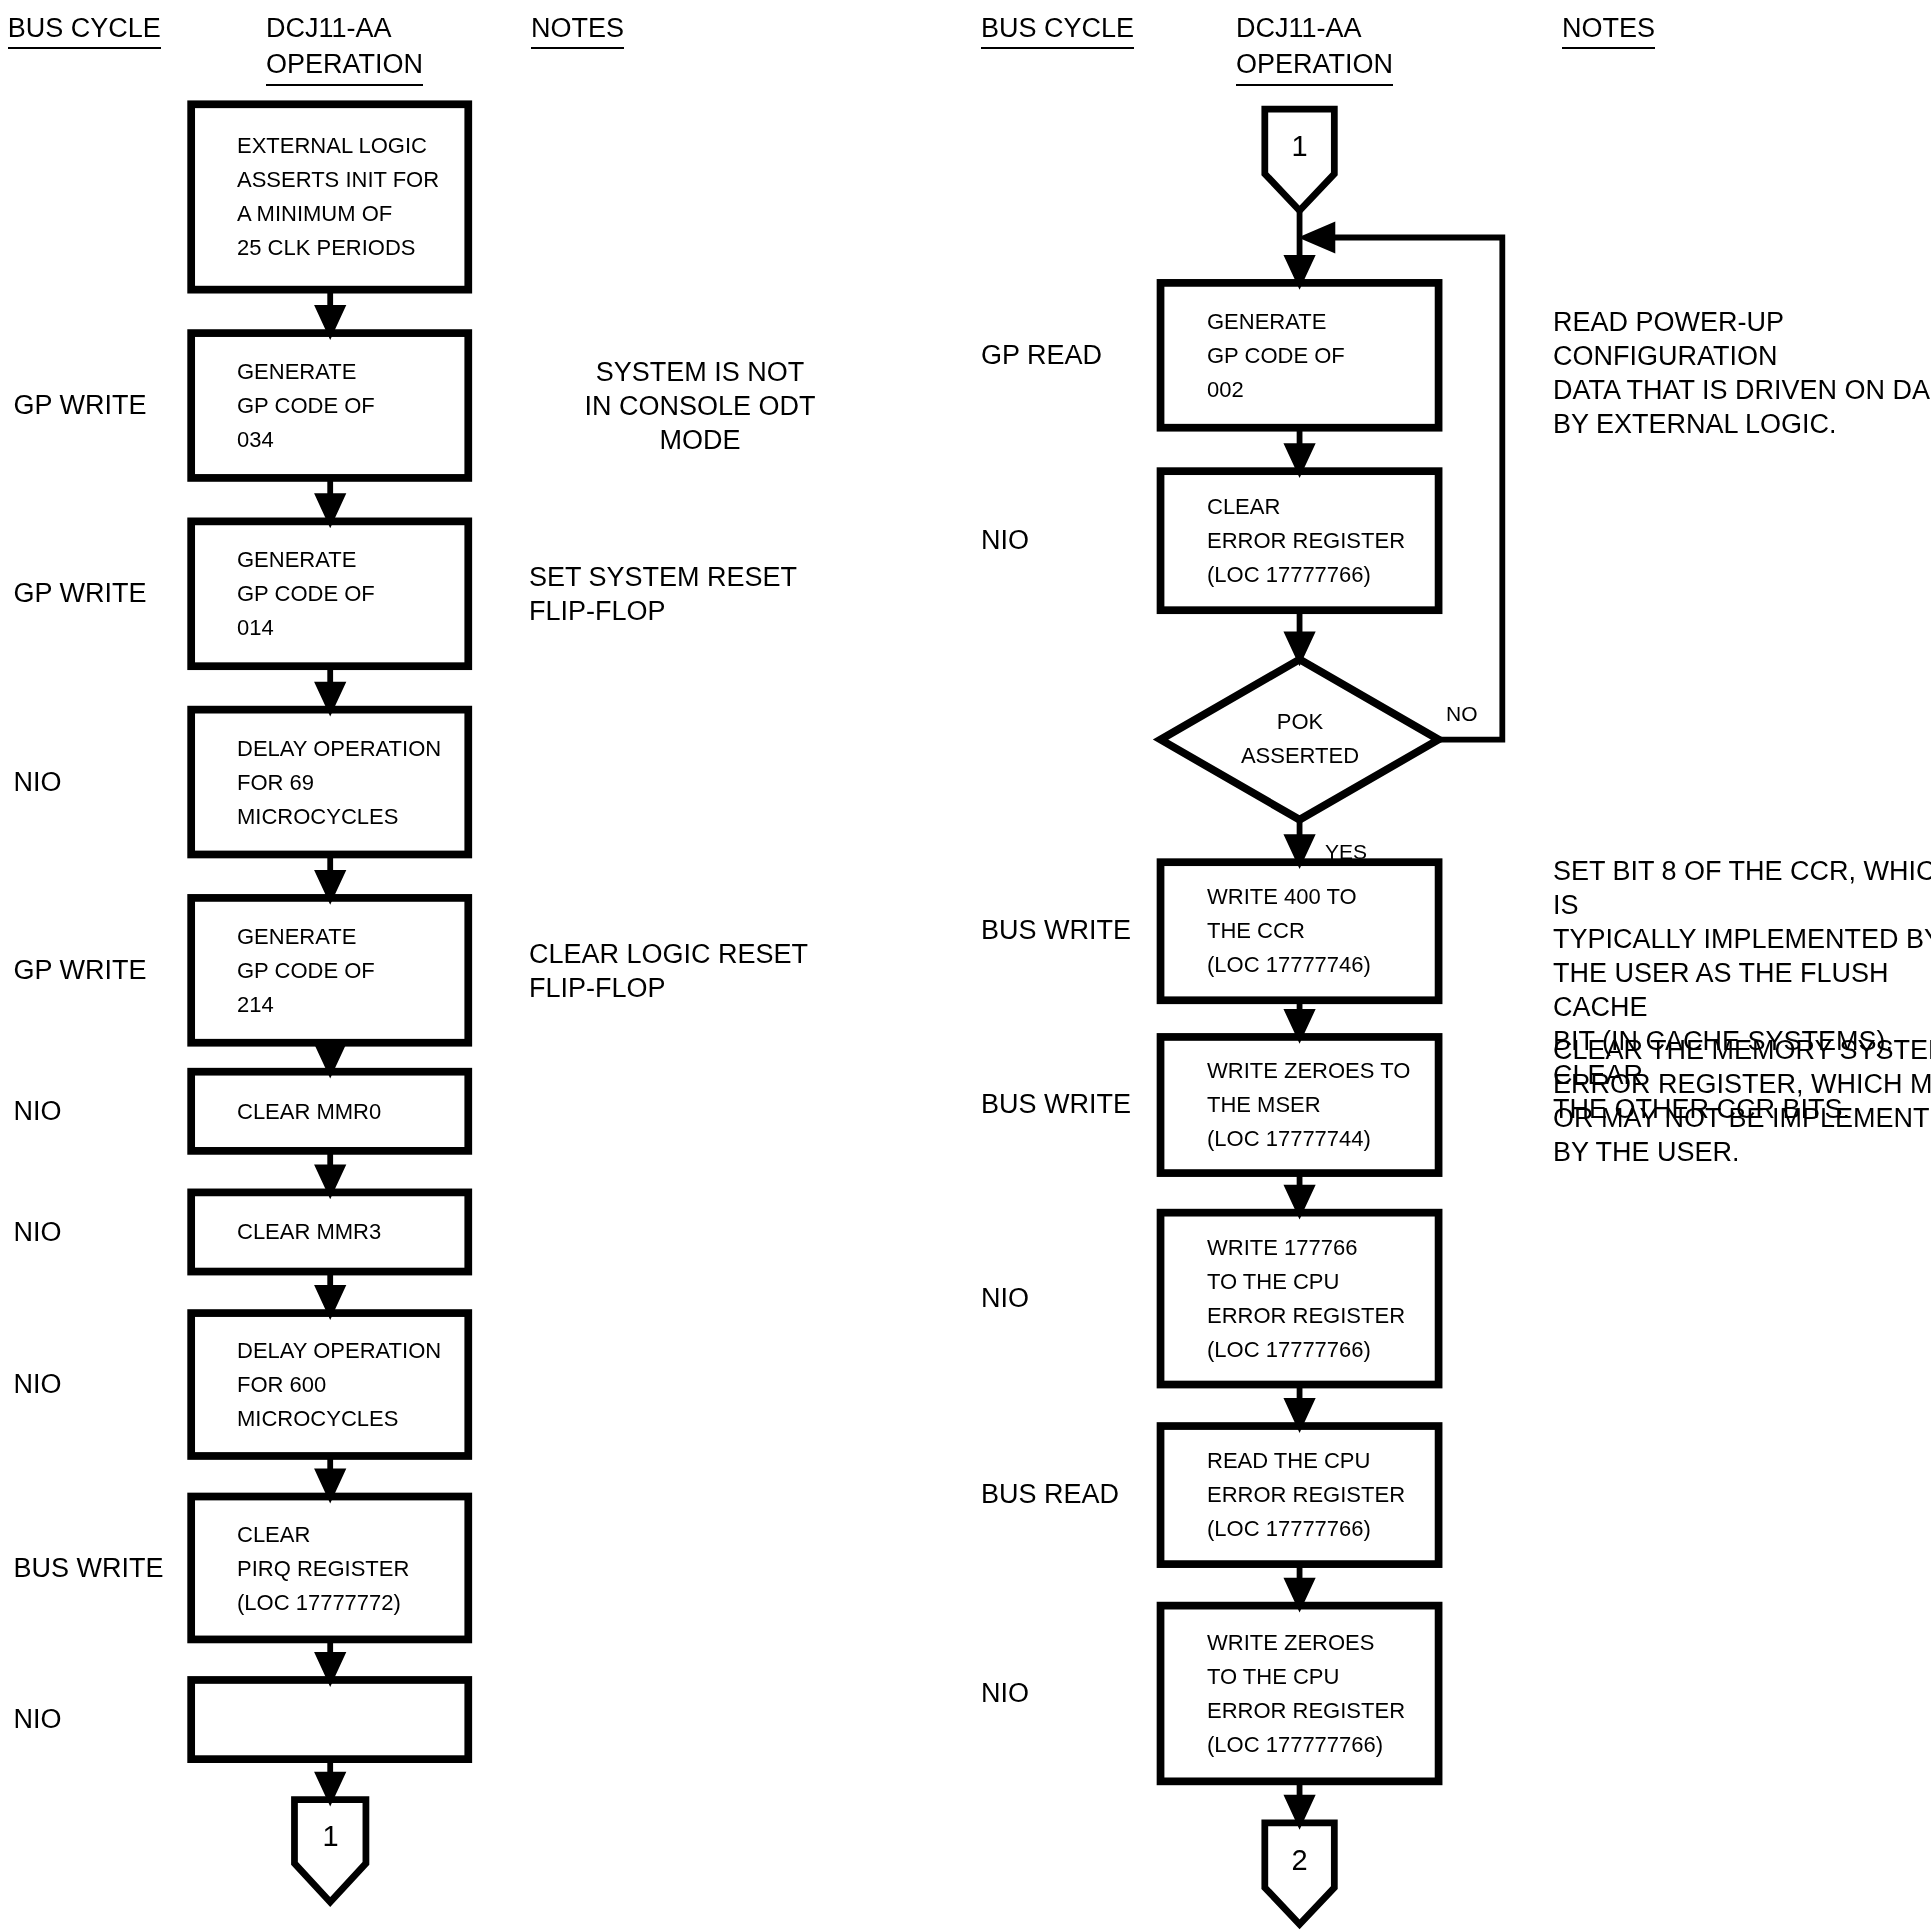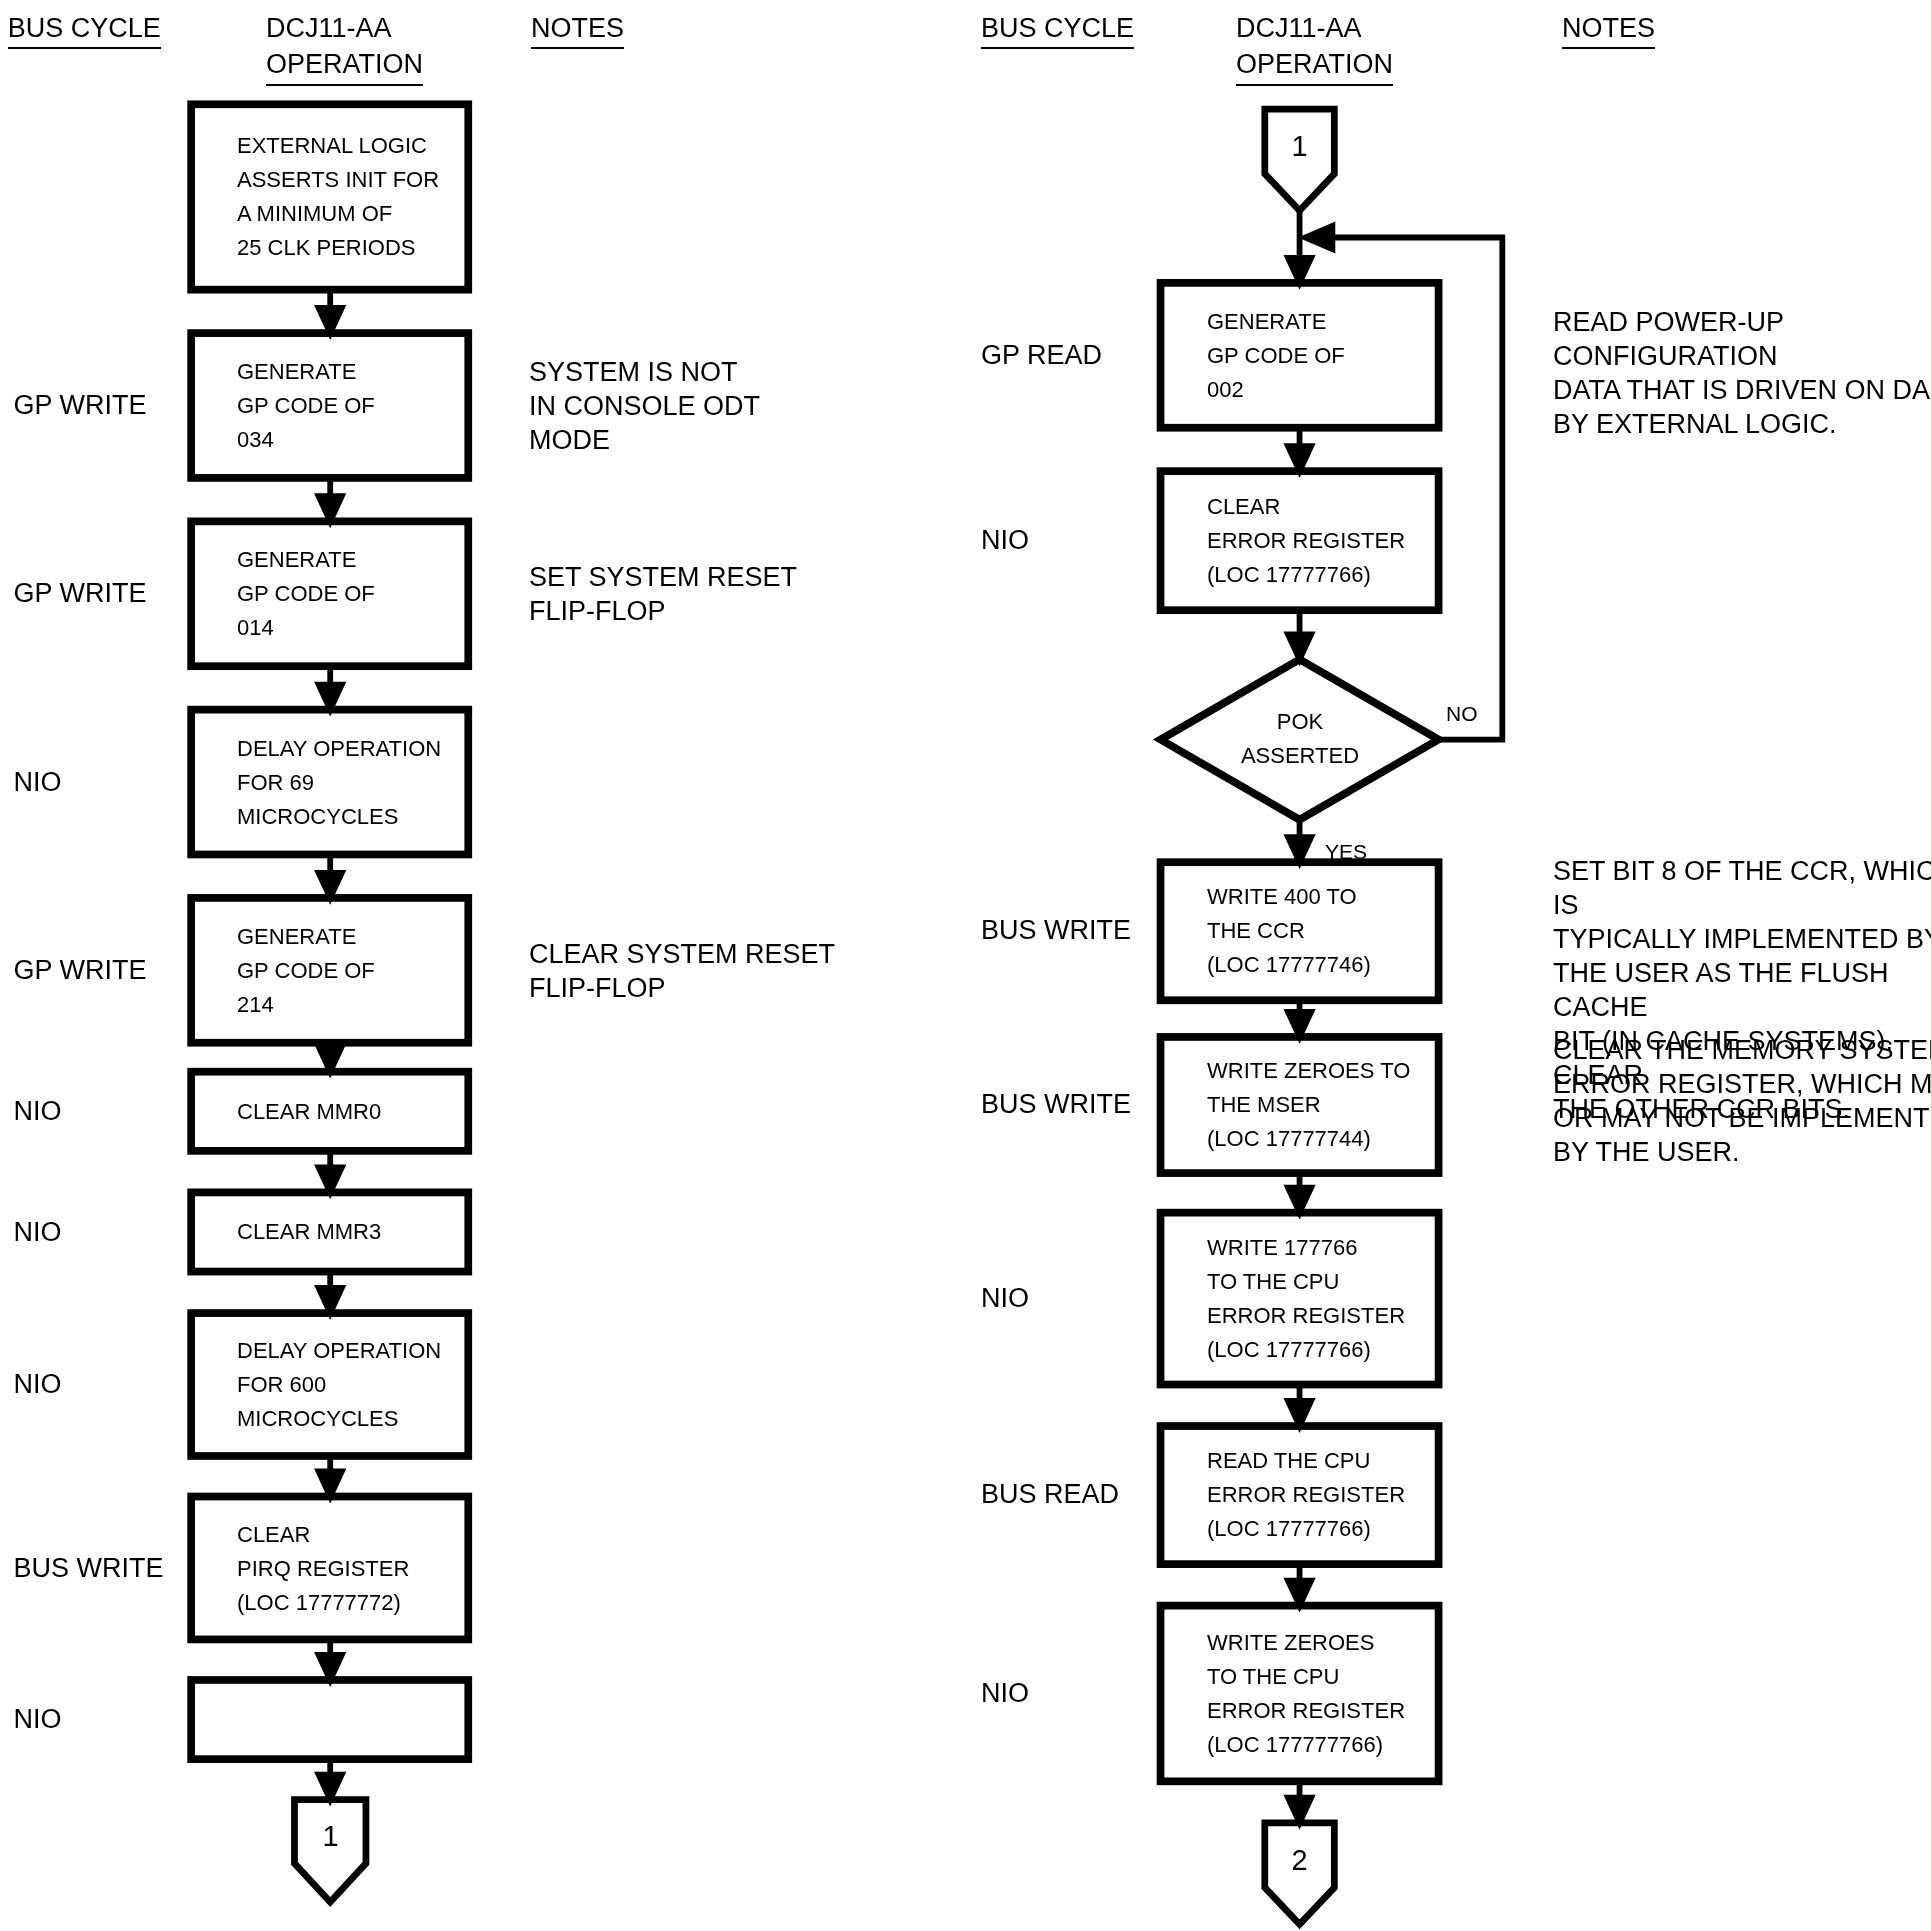--- a/index.html
+++ b/index.html
@@ -134,26 +134,26 @@
   <div class="buslbl" style="left:13.5px;top:389px;">GP WRITE</div>
   <div class="buslbl" style="left:13.5px;top:577px;">GP WRITE</div>
   <div class="buslbl" style="left:13.5px;top:766px;">NIO</div>
   <div class="buslbl" style="left:13.5px;top:954px;">GP WRITE</div>
   <div class="buslbl" style="left:13.5px;top:1095px;">NIO</div>
   <div class="buslbl" style="left:13.5px;top:1216px;">NIO</div>
   <div class="buslbl" style="left:13.5px;top:1368px;">NIO</div>
   <div class="buslbl" style="left:13.5px;top:1552px;">BUS WRITE</div>
   <div class="buslbl" style="left:13.5px;top:1703px;">NIO</div>
 
-  <div class="note" style="left:529px;top:355px;width:290px;">SYSTEM IS NOT
+  <div class="note" style="left:555px;top:355px;width:290px;text-align:center;">SYSTEM IS NOT
 IN CONSOLE ODT
 MODE</div>
   <div class="note" style="left:529px;top:560px;width:290px;">SET SYSTEM RESET
 FLIP-FLOP</div>
-  <div class="note" style="left:529px;top:937px;width:309px;">CLEAR SYSTEM RESET
+  <div class="note" style="left:529px;top:937px;width:309px;">CLEAR LOGIC RESET
 FLIP-FLOP</div>
 
   <div class="conlbl" style="left:292px;top:1820px;width:77px;">1</div>
 
   <div class="hdr" style="left:981px;top:11.6px;"><span class="u">BUS CYCLE</span></div>
   <div class="hdr" style="left:1236px;top:11.6px;">
     <div>DCJ11-AA</div>
     <div style="margin-top:3.9px;"><span class="u">OPERATION</span></div>
   </div>
   <div class="hdr" style="left:1562px;top:11.6px;"><span class="u">NOTES</span></div>

